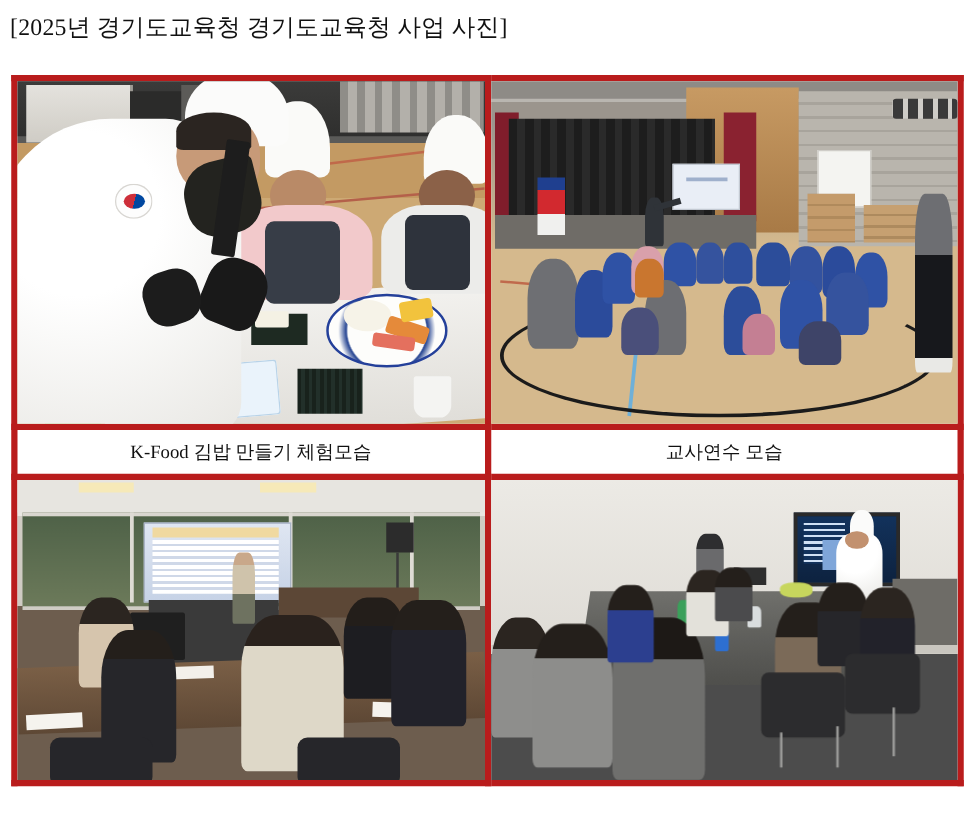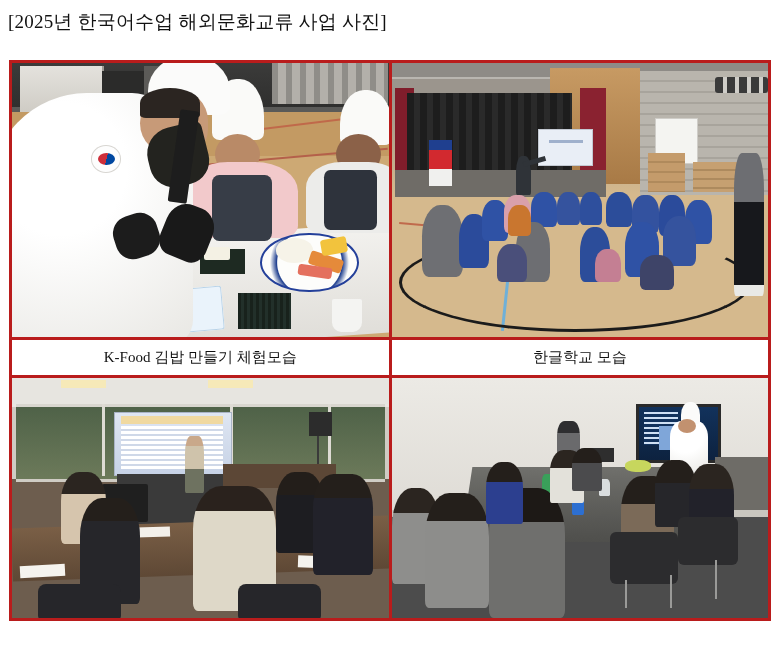--- a/index.html
+++ b/index.html
@@ -30,21 +30,21 @@
   
   .photo-table {
     position: absolute;
     left: 9px;
     top: 60px;
     width: 762px;
     border-collapse: collapse;
     table-layout: fixed;
   }
   .photo-table td {
-    border: 3px solid #b91c1c;
+    border: 5px solid #b91c1c;
     padding: 0;
     vertical-align: middle;
   }
   .photo-cell {
     height: 274px;
     background: #ffffff;
     padding: 1px;
   }
   .photo-cell-short { height: 240px; }
   .caption-cell {
@@ -279,21 +279,21 @@
       background:#2e2e2e; }
   .p4 .standperson { left:44%; top:18%; width:6%; height:17%;
       background: linear-gradient(#2e2e30 0 30%, #6a6a6c 30% 100%);
       border-radius:34% 34% 6% 6%; }
   .p4 .att { position:absolute; }
   .p4 .chairleg { position:absolute; background:#9a9a98; width:2px; }
 </style>
 </head>
 <body>
 
-<div class="doc-title">[2025년 한국어수업 해외문화교류 사업 사진]</div>
+<div class="doc-title">[2025년 경기도교육청 경기도교육청 사업 사진]</div>
 
 <table class="photo-table">
   <tbody>
 
     <tr>
       <td class="photo-cell">
         <div class="photo p1">
           <div class="gymwall"></div>
           <div class="cabinet"></div>
           <div class="cabinet2"></div>
@@ -372,21 +372,21 @@
           <div class="kid" style="left:54%;top:68%;width:7%;height:12%;background:#c47f93;"></div>
           <div class="kid" style="left:66%;top:70%;width:9%;height:13%;background:#3e4468;"></div>
           <div class="kid" style="left:31%;top:52%;width:6%;height:11%;background:#c9762f;"></div>
           <div class="adult"></div>
         </div>
       </td>
     </tr>
 
     <tr>
       <td class="caption-cell">K-Food 김밥 만들기 체험모습</td>
-      <td class="caption-cell">한글학교 모습</td>
+      <td class="caption-cell">교사연수 모습</td>
     </tr>
 
     <tr>
       <td class="photo-cell photo-cell-short">
         <div class="photo p3">
           <div class="ceiling"></div>
           <div class="light1"></div>
           <div class="light2"></div>
           <div class="window"></div>
           <div class="mullion1"></div>

